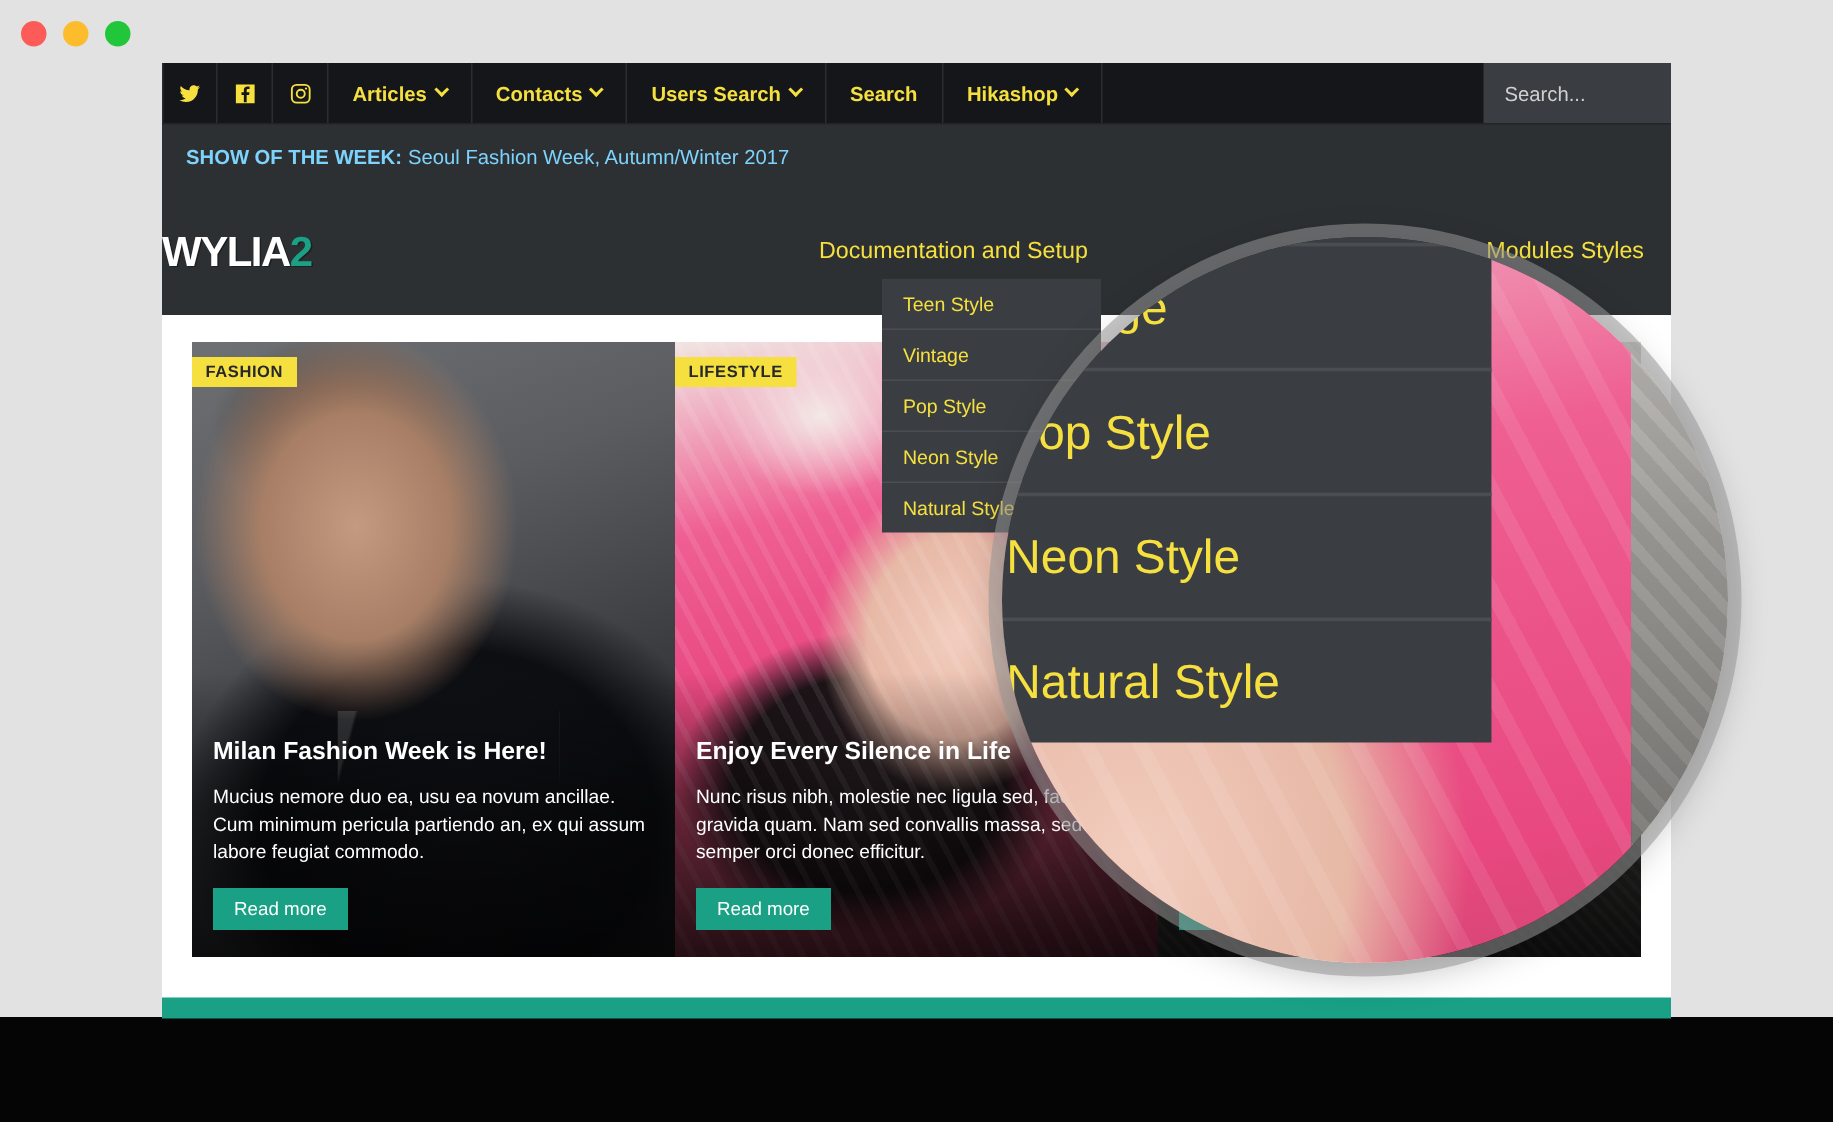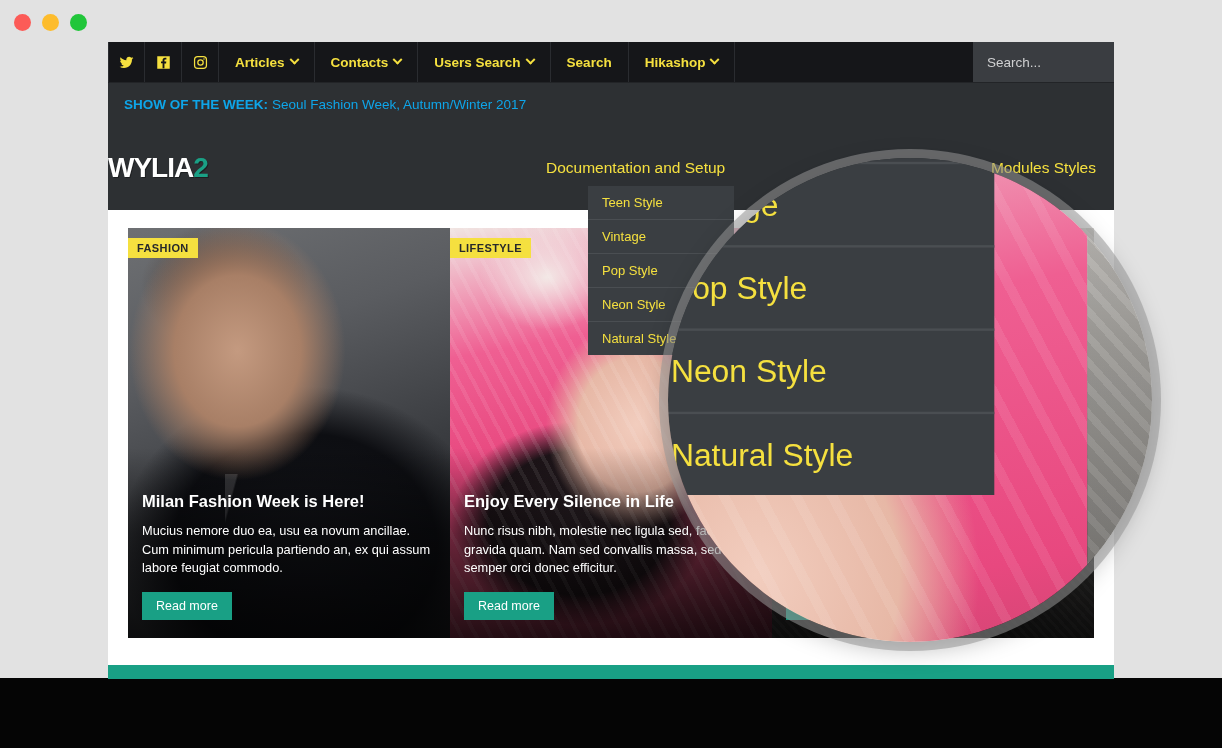--- a/index.html
+++ b/index.html
@@ -58,31 +58,31 @@
     border-right: 1px solid #2a2c30;
     white-space: nowrap;
   }
   .caret {
     display: inline-block; width: 7px; height: 7px;
     border-right: 2px solid currentColor; border-bottom: 2px solid currentColor;
     transform: rotate(45deg) translate(-2px,-2px);
   }
   .topbar-spacer { flex: 1; }
   .search-box {
-    width: 141px; background: #3a3d41;
+    width: 125px; background: #3a3d41;
     display: flex; align-items: center; padding: 0 14px;
     color: #cfd0d1; font-size: 13.5px;
   }
 
   
   .showbar {
     height: 44px; background: #2d3033;
     display: flex; align-items: center;
     padding: 0 16px;
-    color: #0ea5e9; font-size: 13.5px;
+    color: #7dd3fc; font-size: 13.5px;
     border-top: 1px solid #222427;
   }
   .showbar b { font-weight: bold; margin-right: 4px; }
 
   
   .header {
     height: 84px; background: #2d3033;
     display: flex; align-items: center;
     position: relative;
   }

